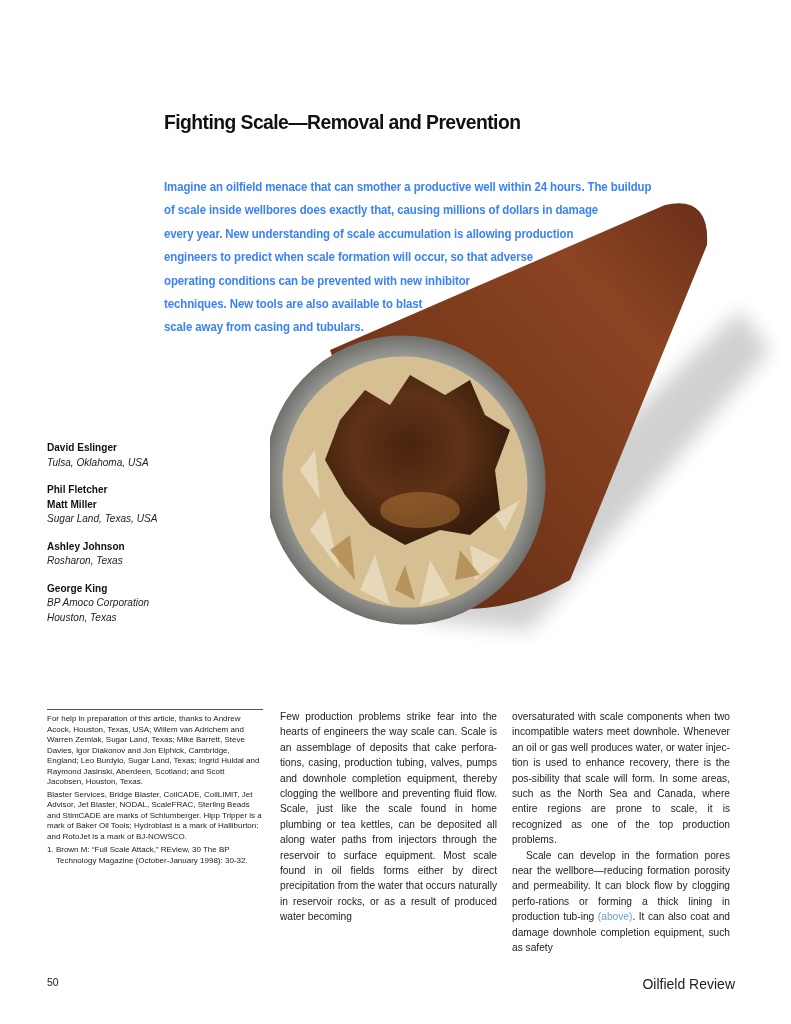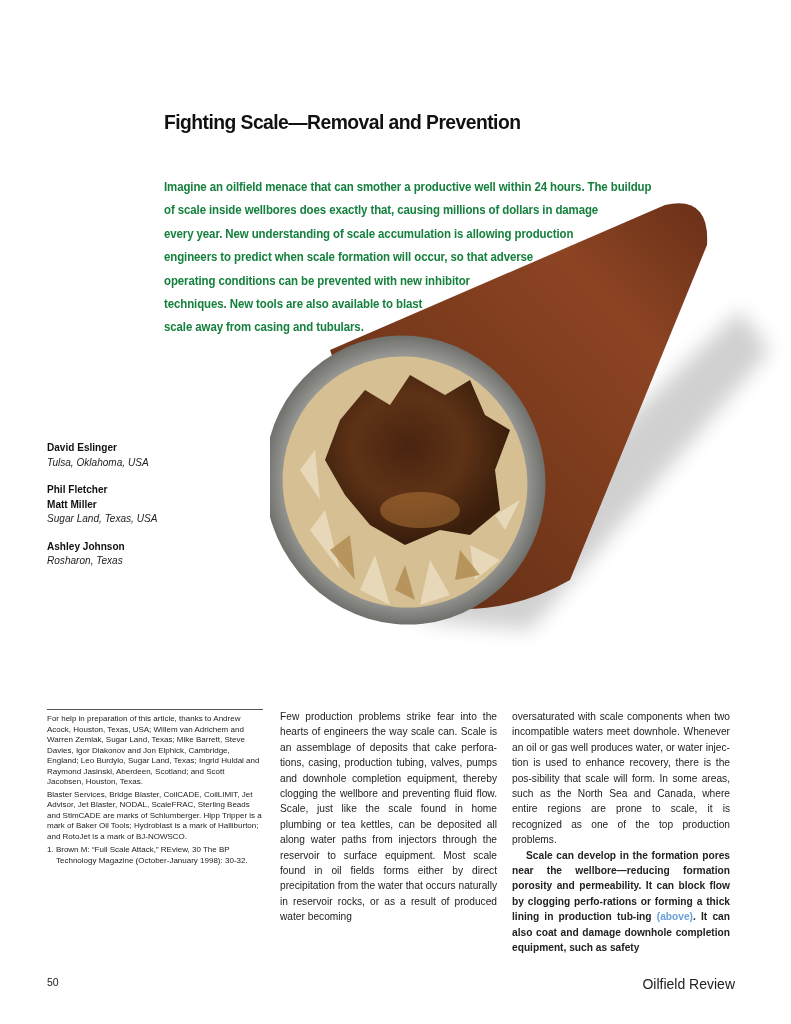--- a/index.html
+++ b/index.html
@@ -1,35 +1,35 @@
 <!DOCTYPE html>
 <html><head>
 <meta charset="utf-8">
 <style>
   html, body { margin:0; padding:0; background:#ffffff; }
   body { width:791px; height:1024px; position:relative; overflow:hidden;
          font-family:"Liberation Sans", sans-serif; color:#1a1a1a; }
   .title { position:absolute; left:164px; top:110px; font-size:21px; font-weight:bold;
            letter-spacing:-0.6px; color:#111; transform:scaleX(0.92); transform-origin:left top; white-space:nowrap; }
-  .intro { position:absolute; left:164px; top:176px; width:520px; color:#15803d;
+  .intro { position:absolute; left:164px; top:176px; width:520px; color:#3b82f6;
            font-weight:bold; font-size:12.2px; line-height:23.4px; letter-spacing:-0.1px; z-index:3; }
   .intro div { white-space:nowrap; transform:scaleX(0.94); transform-origin:left top; }
   .pipe { position:absolute; left:270px; top:150px; width:520px; height:540px; z-index:1; }
   .authors { position:absolute; left:47px; top:440px; width:200px; font-size:10.6px; line-height:14.5px; }
   .author-group { margin-bottom:13px; }
   .author-name { font-weight:bold; color:#111; transform:scaleX(0.95); transform-origin:left; white-space:nowrap; }
   .author-loc { font-style:italic; color:#222; transform:scaleX(0.95); transform-origin:left; white-space:nowrap; }
   .notes { position:absolute; left:47px; top:709px; width:216px; border-top:1.2px solid #555; padding-top:4px;
            font-size:8px; line-height:10.5px; color:#222; }
   .notes p { margin:0 0 2px 0; }
   .notes .fn { padding-left:9px; text-indent:-9px; margin-top:3px; }
   .col { position:absolute; top:709px; width:217px; font-size:10.2px; line-height:15.4px; color:#222;
          text-align:justify; }
   .col p { margin:0; }
-  .col .indent { text-indent:14px;font-weight:bold; }
+  .col .indent { text-indent:14px; }
   .col1 { left:280px; }
   .col2 { left:512px; width:218px; }
   .link { color:#6aa0d8; }
   .footer-page { position:absolute; left:47px; top:976px; font-size:10.5px; color:#222; }
   .footer-journal { position:absolute; right:56px; top:976px; font-size:14px; color:#222; }
 </style>
 </head>
 <body>
 
 <div class="title">Fighting Scale—Removal and Prevention</div>
@@ -99,20 +99,25 @@
   </div>
   <div class="author-group">
     <div class="author-name">Phil Fletcher</div>
     <div class="author-name">Matt Miller</div>
     <div class="author-loc">Sugar Land, Texas, USA</div>
   </div>
   <div class="author-group">
     <div class="author-name">Ashley Johnson</div>
     <div class="author-loc">Rosharon, Texas</div>
   </div>
+  <div class="author-group">
+    <div class="author-name">George King</div>
+    <div class="author-loc">BP Amoco Corporation</div>
+    <div class="author-loc">Houston, Texas</div>
+  </div>
 </div>
 
 <div class="notes">
   <p>For help in preparation of this article, thanks to Andrew Acock, Houston, Texas, USA; Willem van Adrichem and Warren Zemlak, Sugar Land, Texas; Mike Barrett, Steve Davies, Igor Diakonov and Jon Elphick, Cambridge, England; Leo Burdylo, Sugar Land, Texas; Ingrid Huldal and Raymond Jasinski, Aberdeen, Scotland; and Scott Jacobsen, Houston, Texas.</p>
   <p>Blaster Services, Bridge Blaster, CoilCADE, CoilLIMIT, Jet Advisor, Jet Blaster, NODAL, ScaleFRAC, Sterling Beads and StimCADE are marks of Schlumberger. Hipp Tripper is a mark of Baker Oil Tools; Hydroblast is a mark of Halliburton; and RotoJet is a mark of BJ-NOWSCO.</p>
   <p class="fn">1. Brown M: “Full Scale Attack,” REview, 30 The BP Technology Magazine (October-January 1998): 30-32.</p>
 </div>
 
 <div class="col col1">
   <p>Few production problems strike fear into the hearts of engineers the way scale can. Scale is an assemblage of deposits that cake perfora-tions, casing, production tubing, valves, pumps and downhole completion equipment, thereby clogging the wellbore and preventing fluid flow. Scale, just like the scale found in home plumbing or tea kettles, can be deposited all along water paths from injectors through the reservoir to surface equipment. Most scale found in oil fields forms either by direct precipitation from the water that occurs naturally in reservoir rocks, or as a result of produced water becoming</p>

